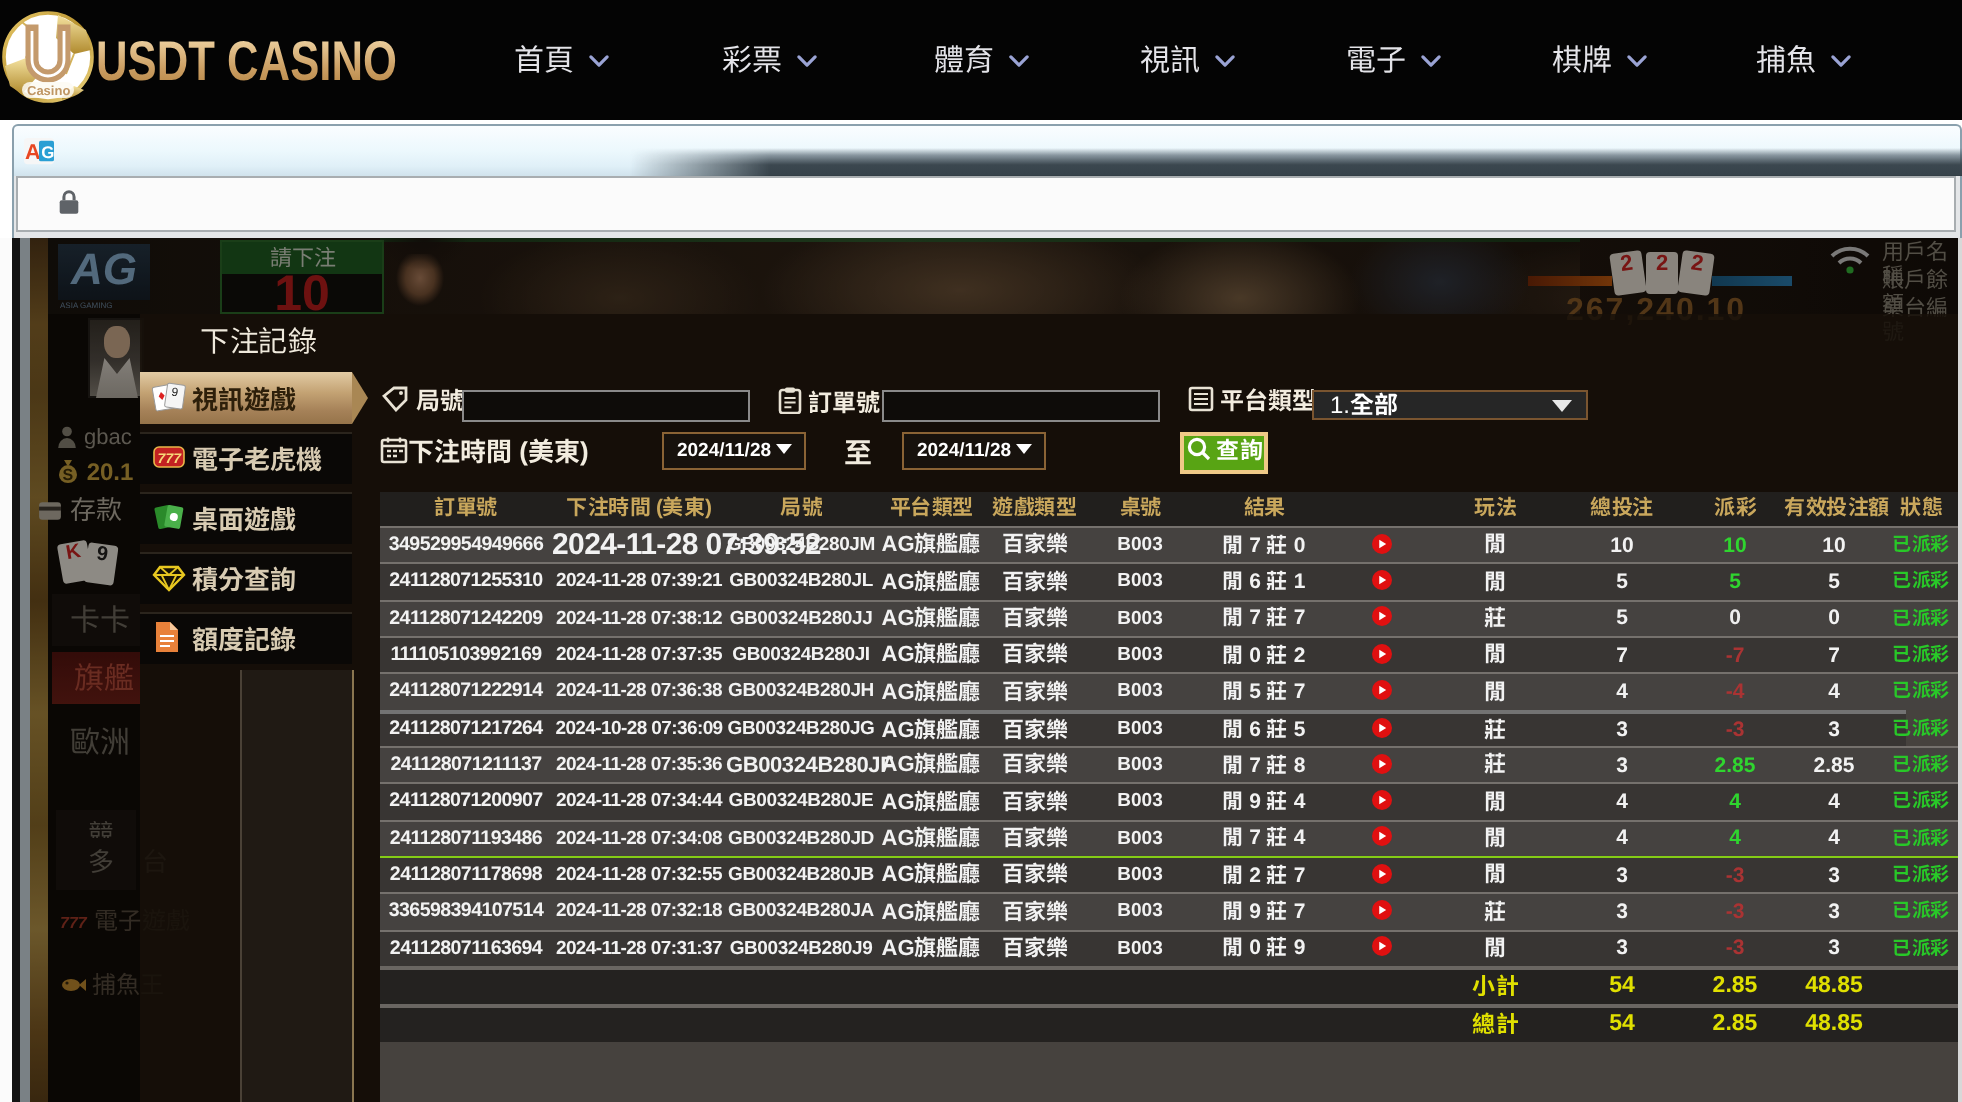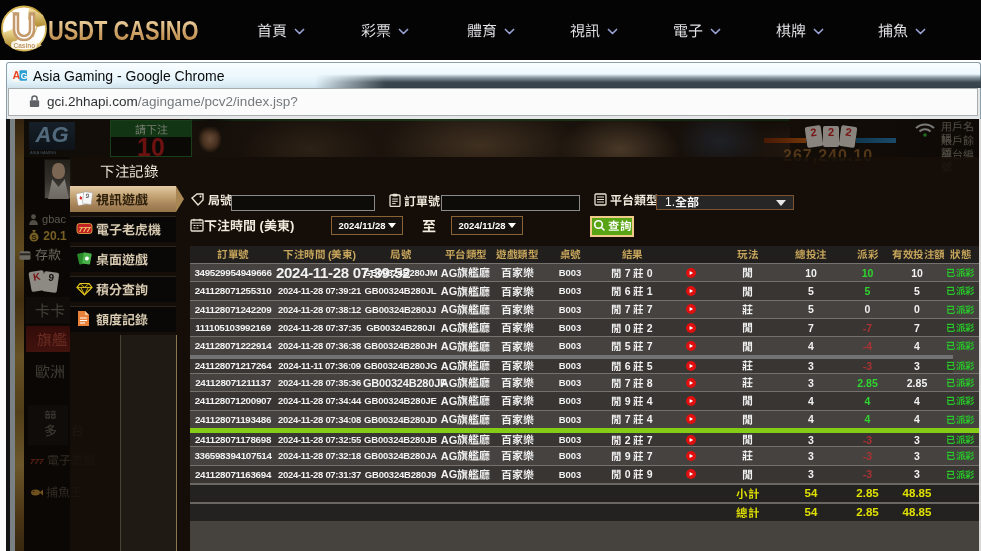--- a/index.html
+++ b/index.html
@@ -85,28 +85,26 @@
     <div style="position:absolute;left:0;top:60px;width:981px;height:3px;background:#fff"></div>
     <div style="position:absolute;left:0;top:60px;width:6px;height:59px;background:#fff"></div>
     <div style="position:absolute;left:6px;top:62px;width:975px;height:26px;background:linear-gradient(180deg,#fafdff 0%,#ecf8fd 50%,#e0f0f8 80%,#d0e2ec 100%);border:1px solid #8aa0ad;border-bottom:none;border-radius:3px 3px 0 0"></div>
     <div style="position:absolute;left:315px;top:74px;width:666px;height:14px;background:linear-gradient(180deg,rgba(80,95,106,0) 0%,rgba(62,76,87,.55) 25%,#3b474f 60%,#37434b 95%,#303b42 100%);-webkit-mask-image:linear-gradient(90deg,transparent 0,#000 70px)"></div>
     <svg class="abs" style="left:12px;top:68px" width="15" height="15" viewBox="0 0 16 16">
 <rect x="0" y="1" width="16" height="14" rx="2" fill="#f6f6f6"></rect>
 <text x="0.5" y="12" font-size="11.5" font-weight="bold" fill="#e84722" font-family="Liberation Sans">A</text>
 <rect x="8" y="2.5" width="8" height="11" rx="1" fill="#2a9fd4"></rect>
 <text x="9.2" y="11.5" font-size="9" font-weight="bold" fill="#fff" font-family="Liberation Sans">G</text>
 </svg>
-    <div style="position:absolute;left:33px;top:68px;font-size:14px;color:#0a0a0a">Asia Gaming - Google Chrome</div>
     <div style="position:absolute;left:6px;top:88px;width:975px;height:31px;background:#e4e6e8;border-left:1px solid #8aa0ad;border-right:1px solid #8aa0ad"></div>
     <div style="position:absolute;left:8px;top:88px;width:970px;height:28px;background:#fbfbfb;border:1px solid #a8adb0"></div>
     <svg class="abs" style="left:29px;top:94px" width="11" height="14" viewBox="0 0 13 16">
 <rect x="1" y="7" width="11" height="8" rx="1.2" fill="#5f6368"></rect>
 <path d="M3.5 7V5a3 3 0 0 1 6 0v2" fill="none" stroke="#5f6368" stroke-width="1.8"></path>
 </svg>
-    <div style="position:absolute;left:47px;top:94px;font-size:13.5px;color:#2e3133">gci.2hhapi.com<span style="color:#75797c">/agingame/pcv2/index.jsp?</span></div>
     <div style="position:absolute;left:0;top:119px;width:981px;height:432px;background:#0d0a07;overflow:hidden">
       <div style="position:absolute;left:0;top:0;width:6px;height:432px;background:#fbfbfb"></div>
       <div style="position:absolute;left:6px;top:0;width:4px;height:432px;background:#131313"></div>
       <div style="position:absolute;left:10px;top:0;width:5px;height:432px;background:#cfdde5"></div>
       <div style="position:absolute;left:15px;top:0;width:9px;height:432px;background:linear-gradient(180deg,#53391a 0%,#8a672c 10%,#7e5e26 18%,#a07e38 30%,#70501e 42%,#ad8b40 55%,#8a6a2a 68%,#b6954a 80%,#7e5a24 92%,#5e421a 100%)"></div>
       <div style="position:absolute;left:979px;top:0;width:2px;height:432px;background:#d8d8d8"></div>
       <div style="position:absolute;left:24px;top:0;width:955px;height:38px;background:linear-gradient(90deg,#18130e 0%,#241a12 20%,#2e2218 45%,#241a12 70%,#150f0b 100%)"></div>
       <div style="position:absolute;left:190px;top:0;width:600px;height:38px;background:radial-gradient(70px 34px at 120px 30px,#4a3826 0%,transparent 100%),radial-gradient(100px 38px at 290px 26px,#6a5138 0%,transparent 100%),radial-gradient(60px 34px at 430px 30px,#7a6044 0%,transparent 100%),radial-gradient(45px 30px at 530px 22px,#323844 0%,transparent 100%),radial-gradient(80px 30px at 620px 30px,#3e2e20 0%,transparent 100%)"></div>
       <div style="position:absolute;left:190px;top:0;width:600px;height:2px;background:linear-gradient(90deg,#1a3a1a,#2e5a2e 40%,#1a3a1a)"></div>
       <div style="position:absolute;left:29px;top:3px;width:46px;height:28px;background:linear-gradient(180deg,#243647 0%,#141f2a 100%);font-style:italic;font-weight:bold;font-size:22px;color:#8ab4d6;text-align:center;line-height:26px">AG</div>
@@ -691,23 +689,23 @@
         <div class="cell" style="width:49px;font-size:10.5px"><span style="color:#a33">-4</span></div>
         <div class="cell" style="width:50px;font-size:10.5px">4</div>
         <div class="cell" style="width:37px;font-size:9.5px"><span style="color:#28c828"><svg class="c" viewBox="0 0 1000 1000">
               <use href="#b5DF2"></use>
             </svg><svg class="c" viewBox="0 0 1000 1000">
               <use href="#b6D3E"></use>
             </svg><svg class="c" viewBox="0 0 1000 1000">
               <use href="#b5F69"></use>
             </svg></span></div>
       </div>
-      <div class="row" style="position:relative;width:763px;height:18.33px;background:#383533;border-top:4px solid #737373">
+      <div class="row" style="position:relative;width:763px;height:18.33px;background:#383533;border-top:2px solid #737373">
         <div class="cell" style="width:86px;font-size:9.8px;letter-spacing:-0.3px">241128071217264</div>
-        <div class="cell" style="width:87px;font-size:9.5px;letter-spacing:-0.3px">2024-11-11 07:36:09</div>
+        <div class="cell" style="width:87px;font-size:9.5px;letter-spacing:-0.3px">2024-10-28 07:36:09</div>
         <div class="cell" style="width:75px;font-size:9.5px;letter-spacing:-0.2px">GB00324B280JG</div>
         <div class="cell" style="width:55px;font-size:11px">AG<svg class="c" viewBox="0 0 1000 1000">
             <use href="#b65D7"></use>
           </svg><svg class="c" viewBox="0 0 1000 1000">
             <use href="#b8266"></use>
           </svg><svg class="c" viewBox="0 0 1000 1000">
             <use href="#b5EF3"></use>
           </svg></div>
         <div class="cell" style="width:48px;font-size:11px"><svg class="c" viewBox="0 0 1000 1000">
             <use href="#b767E"></use>
@@ -859,21 +857,21 @@
         <div class="cell" style="width:49px;font-size:10.5px"><span style="color:#2fd52f">4</span></div>
         <div class="cell" style="width:50px;font-size:10.5px">4</div>
         <div class="cell" style="width:37px;font-size:9.5px"><span style="color:#28c828"><svg class="c" viewBox="0 0 1000 1000">
               <use href="#b5DF2"></use>
             </svg><svg class="c" viewBox="0 0 1000 1000">
               <use href="#b6D3E"></use>
             </svg><svg class="c" viewBox="0 0 1000 1000">
               <use href="#b5F69"></use>
             </svg></span></div>
       </div>
-      <div class="row" style="position:relative;width:789px;height:18.33px;background:#383533;border-top:5px solid #84cc16">
+      <div class="row" style="position:relative;width:789px;height:18.33px;background:#383533;border-top:1px solid #84cc16">
         <div class="cell" style="width:86px;font-size:9.8px;letter-spacing:-0.3px">241128071178698</div>
         <div class="cell" style="width:87px;font-size:9.5px;letter-spacing:-0.3px">2024-11-28 07:32:55</div>
         <div class="cell" style="width:75px;font-size:9.5px;letter-spacing:-0.2px">GB00324B280JB</div>
         <div class="cell" style="width:55px;font-size:11px">AG<svg class="c" viewBox="0 0 1000 1000">
             <use href="#b65D7"></use>
           </svg><svg class="c" viewBox="0 0 1000 1000">
             <use href="#b8266"></use>
           </svg><svg class="c" viewBox="0 0 1000 1000">
             <use href="#b5EF3"></use>
           </svg></div>

